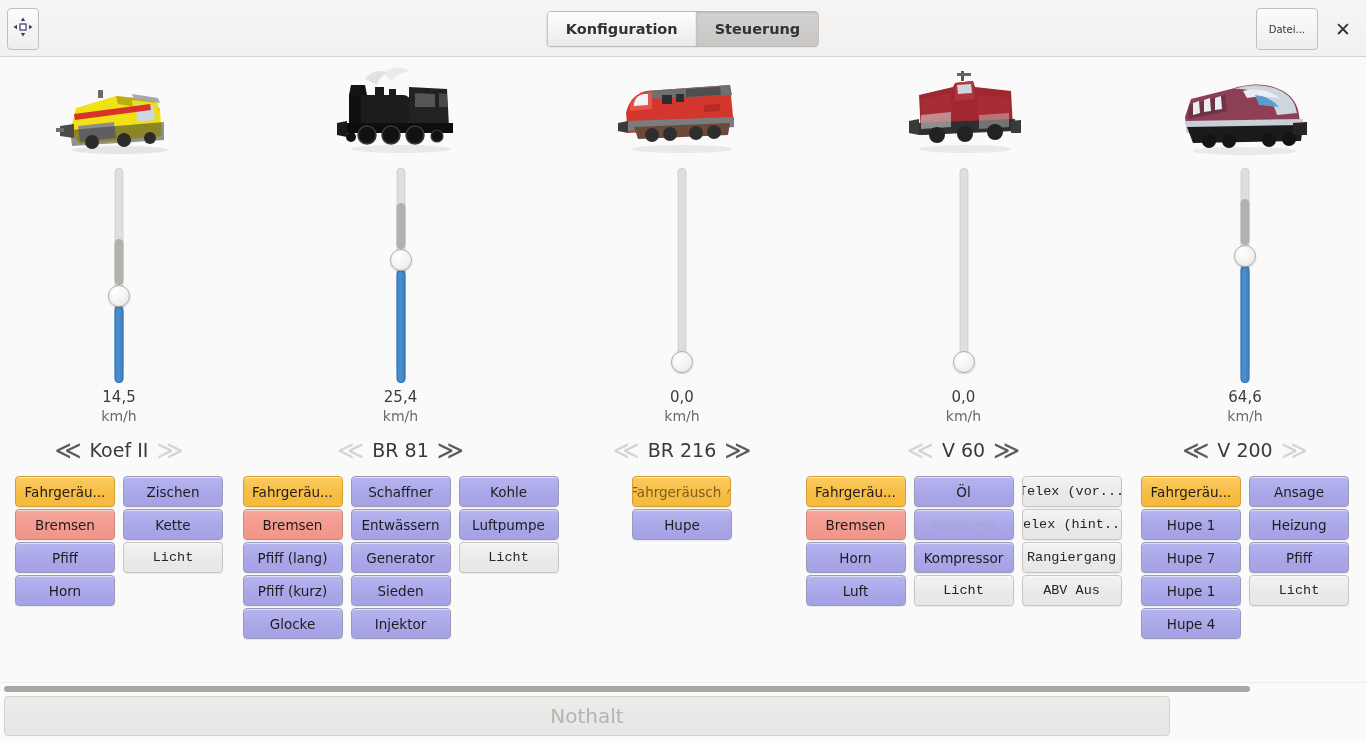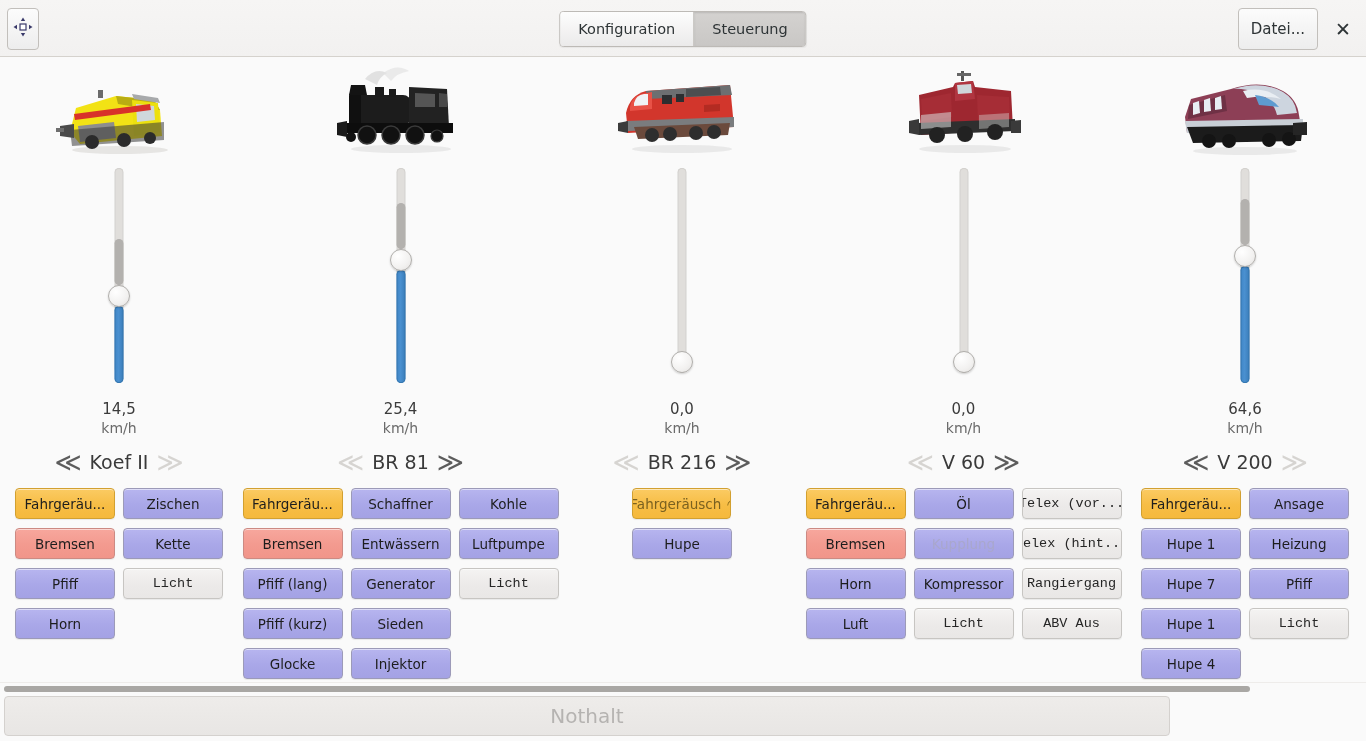--- a/index.html
+++ b/index.html
@@ -38,37 +38,38 @@
     overflow: hidden;
     box-shadow: 0 1px 1px rgba(0,0,0,0.05);
   }
   .tab {
     padding: 0 18px; height: 34px;
     display: flex; align-items: center; justify-content: center;
     font-size: 14.5px; color: #2e3436;
     background: linear-gradient(to bottom, #fdfdfd 0%, #ebeaea 100%);
     cursor: pointer;
     white-space: nowrap;
+    font-weight: bold;
   }
   .tab + .tab { border-left: 1px solid #bdbab6; }
   .tab.active {
     background: linear-gradient(to bottom, #d4d2d0 0%, #c9c7c5 100%);
     box-shadow: inset 0 1px 2px rgba(0,0,0,0.12);
   }
 
   .tb-right {
     position: absolute; right: 10px; top: 8px;
     display: flex; align-items: center; gap: 12px;
   }
   .file-btn {
     min-width: 62px; height: 42px; padding: 0 12px;
     background: linear-gradient(to bottom, #fcfcfc 0%, #ededed 100%);
     border: 1px solid #c2bfbb; border-radius: 4px;
     display: flex; align-items: center; justify-content: center;
-    font-size: 15px; color: #2e3436; cursor: pointer;
+    font-size: 10px; color: #2e3436; cursor: pointer;
   }
   .close-btn {
     width: 26px; height: 26px;
     display: flex; align-items: center; justify-content: center;
     font-size: 19px; color: #2e3436; cursor: pointer;
     background: transparent; border: none;
     font-family: "DejaVu Sans", sans-serif;
   }
 
   
@@ -128,21 +129,21 @@
   .s-handle {
     position: absolute; left: 50%;
     width: 22px; height: 22px; margin-left: -11px;
     border-radius: 50%;
     background: radial-gradient(circle at 35% 30%, #ffffff 0%, #f2f1f0 60%, #e3e1df 100%);
     border: 1px solid #b0aeab;
     box-shadow: 0 1px 2px rgba(0,0,0,0.18);
   }
 
   
-  .speed-val { font-size: 15px; color: #3b3b3b; line-height: 20px; margin-top: 16px; }
+  .speed-val { font-size: 15px; color: #3b3b3b; line-height: 20px; margin-top: 4px; }
   .speed-unit { font-size: 14px; color: #6a6a6a; line-height: 19px; }
 
   
   .name-row {
     display: flex; align-items: center; justify-content: center;
     gap: 8px; margin-top: 8px; height: 32px;
   }
   .chev {
     font-size: 26px; line-height: 26px;
     color: #5c5c5c; cursor: pointer;
@@ -153,21 +154,21 @@
   .loco-name {
     font-size: 19px; color: #3a3a3a; white-space: nowrap;
   }
 
   
   .btn-grid {
     display: flex; gap: 8px; margin-top: 10px;
     align-items: flex-start;
     padding: 0 4px;
   }
-  .btn-colgrp { display: flex; flex-direction: column; gap: 9px; }
+  .btn-colgrp { display: flex; flex-direction: column; gap: 2px; }
   .fbtn {
     width: 100px; height: 31px;
     display: flex; align-items: center; justify-content: center;
     font-size: 13.5px; color: #1d1d1d;
     border-radius: 4px; cursor: pointer;
     border: 1px solid #9c9ab8;
     background: linear-gradient(to bottom, #b7b5ef 0%, #a9a7e8 55%, #a4a2e4 100%);
     box-shadow: inset 0 1px 0 rgba(255,255,255,0.55), 0 1px 1px rgba(0,0,0,0.07);
     white-space: nowrap; overflow: hidden;
     padding: 0 4px;

